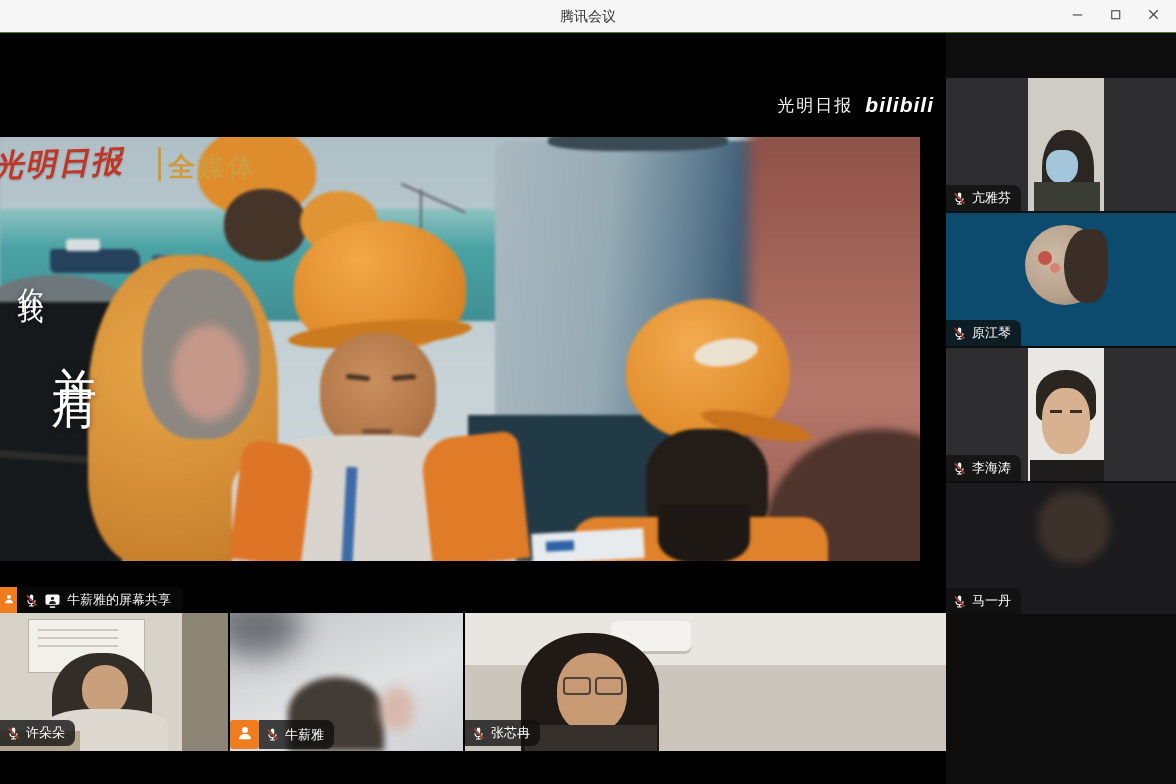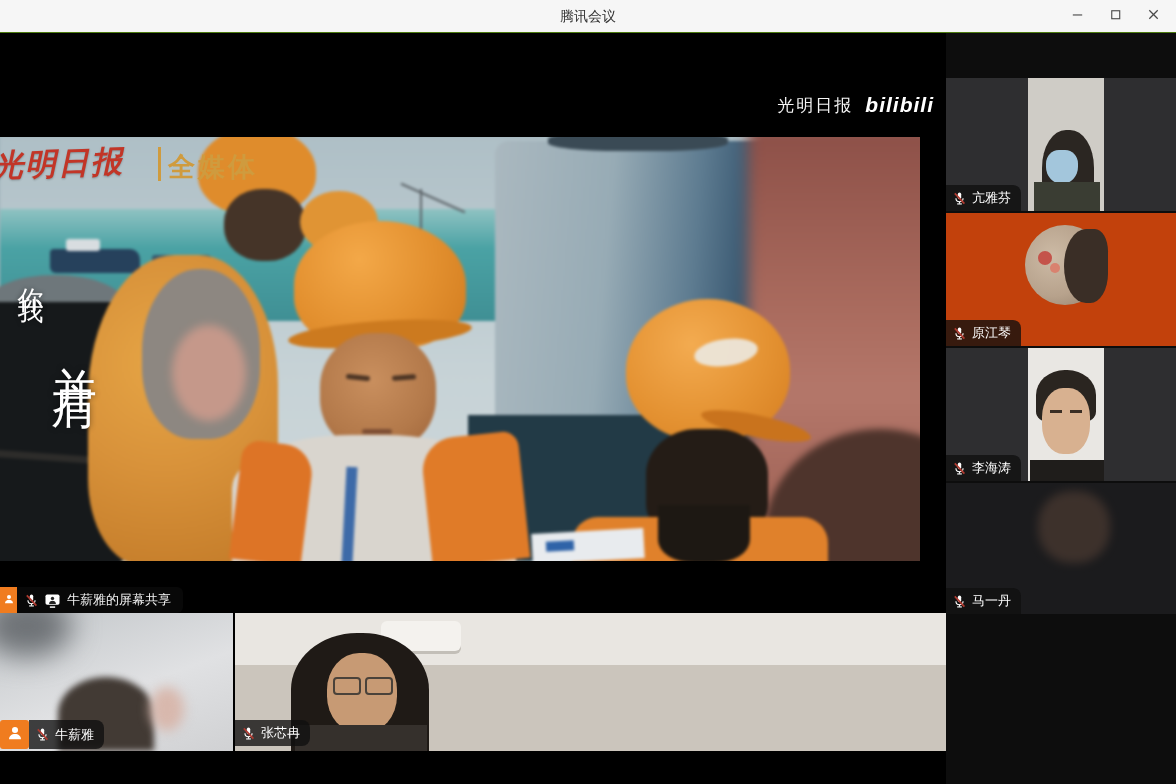--- a/index.html
+++ b/index.html
@@ -130,21 +130,21 @@
   .bt4 .ac{left:146px;top:8px;width:80px;height:30px;background:#f4f2ee;border-radius:6px;box-shadow:0 3px 0 #c3bfb8;}
   .bt4 .hair{left:56px;top:20px;width:138px;height:118px;background:#1f1a16;border-radius:48% 48% 0 0;}
   .bt4 .face{left:92px;top:40px;width:70px;height:80px;background:#c79a74;border-radius:46%;}
   .bt4 .gl{left:98px;top:64px;width:24px;height:14px;border:2px solid #4a423a;border-radius:4px;}
   .bt4 .gr{left:130px;top:64px;width:24px;height:14px;border:2px solid #4a423a;border-radius:4px;}
   .bt4 .shirt{left:60px;top:112px;width:132px;height:26px;background:#35302c;}
   
   .sidebar{width:230px;height:752px;background:#0d0d0d;display:flex;flex-direction:column;padding-top:45px;box-sizing:border-box;gap:2px;}
   .sb{width:230px;flex:none;}
   .sb1{height:133px;background:#2e2e30;}
-  .sb2{height:133px;background:#c2410c;text-decoration:underline;}
+  .sb2{height:133px;background:#0c4a6e;text-decoration:underline;}
   .sb3{height:131px;background:#1b1b1d;}
   .sb4{height:133px;background:#2e2e30;}
   .sb .strip{left:82px;top:0;width:76px;height:100%;}
   .sb1 .strip{background:#cfccc6;}
   .sb1 .hair{left:96px;top:52px;width:52px;height:82px;background:#2b2622;border-radius:46% 46% 0 0;}
   .sb1 .mask{left:100px;top:72px;width:32px;height:34px;background:#a3c6dc;border-radius:40% 40% 50% 50%;}
   .sb1 .shirt{left:88px;top:104px;width:66px;height:30px;background:#3a3d33;}
   .sb2 .ava{left:79px;top:12px;width:80px;height:80px;border-radius:50%;overflow:hidden;
     background:radial-gradient(circle at 35% 40%,#cdbba6 0%,#b7a28c 55%,#8d7a66 100%);}
   .sb2 .avhair{left:118px;top:16px;width:44px;height:74px;background:#3a2e26;border-radius:50% 30% 40% 50%;}
@@ -265,20 +265,41 @@
               <line x1="5.5" y1="14.2" x2="10.5" y2="14.2" stroke="#fff" stroke-width="1.4"></line>
             </svg>
           </span>
         <span class="share-label">牛薪雅的屏幕共享</span>
       </div>
     </div>
 
     <div class="bottom-strip">
       <div class="bottom-tiles">
 
+        <div class="tile bt1">
+          <div class="p wb"></div>
+          <div class="p wbl"></div>
+          <div class="p shelf"></div>
+          <div class="p hair"></div>
+          <div class="p face"></div>
+          <div class="p shirt"></div>
+          <div class="p desk"></div>
+          <div class="name-tag float">
+            <span class="mic">
+                <svg viewBox="0 0 16 16">
+                  <rect x="6.2" y="1.6" width="3.6" height="7" rx="1.8" fill="#fff"></rect>
+                  <path d="M4.2 7.6c0 2.1 1.7 3.8 3.8 3.8s3.8-1.7 3.8-3.8" stroke="#fff" stroke-width="1.2" fill="none"></path>
+                  <line x1="8" y1="11.4" x2="8" y2="13.5" stroke="#fff" stroke-width="1.2"></line>
+                  <line x1="5.5" y1="13.8" x2="10.5" y2="13.8" stroke="#fff" stroke-width="1.2"></line>
+                  <line x1="3" y1="2.6" x2="13.2" y2="13.4" stroke="#b03a30" stroke-width="1.8"></line>
+                </svg>
+              </span>
+            <span class="nm">许朵朵</span>
+          </div>
+        </div>
 
         <div class="tile bt2">
           <div class="p smudge"></div>
           <div class="p hair"></div>
           <div class="p blob"></div>
           <div class="tag-row">
             <span class="presenter-badge">
                 <span><svg viewBox="0 0 16 16">
                     <circle cx="8" cy="5.4" r="2.7" fill="#fff"></circle>
                     <path d="M2.7 13.6c0-3 2.3-4.7 5.3-4.7s5.3 1.7 5.3 4.7z" fill="#fff"></path>

